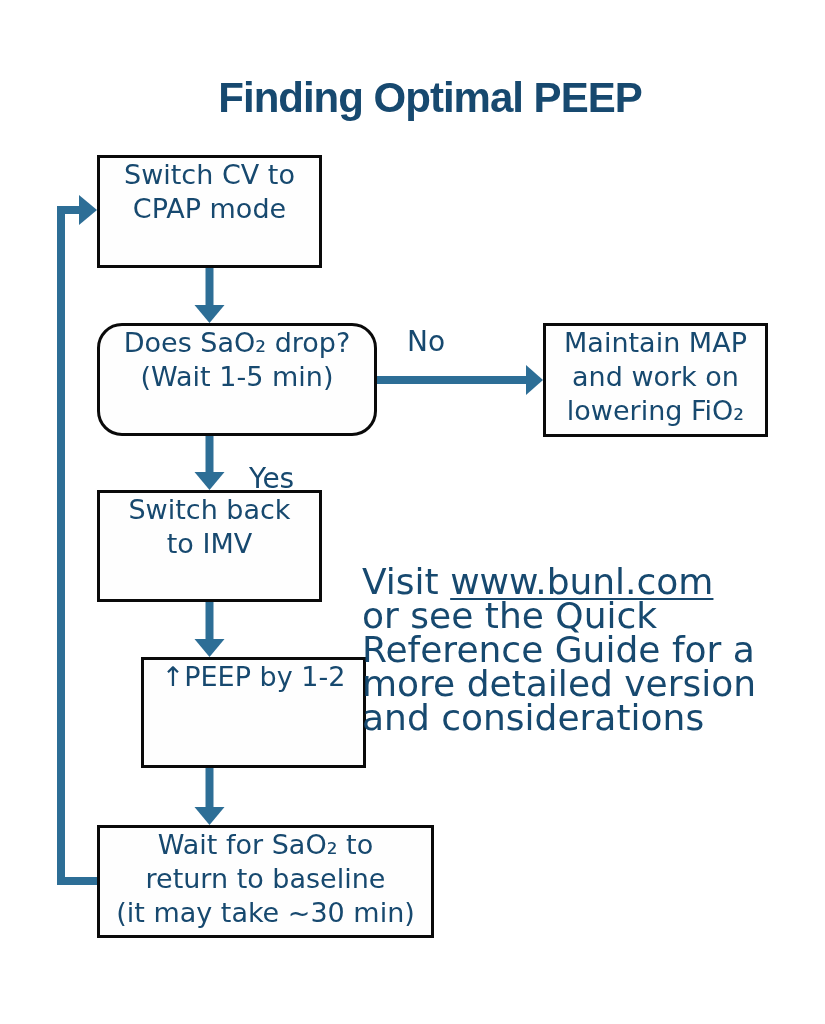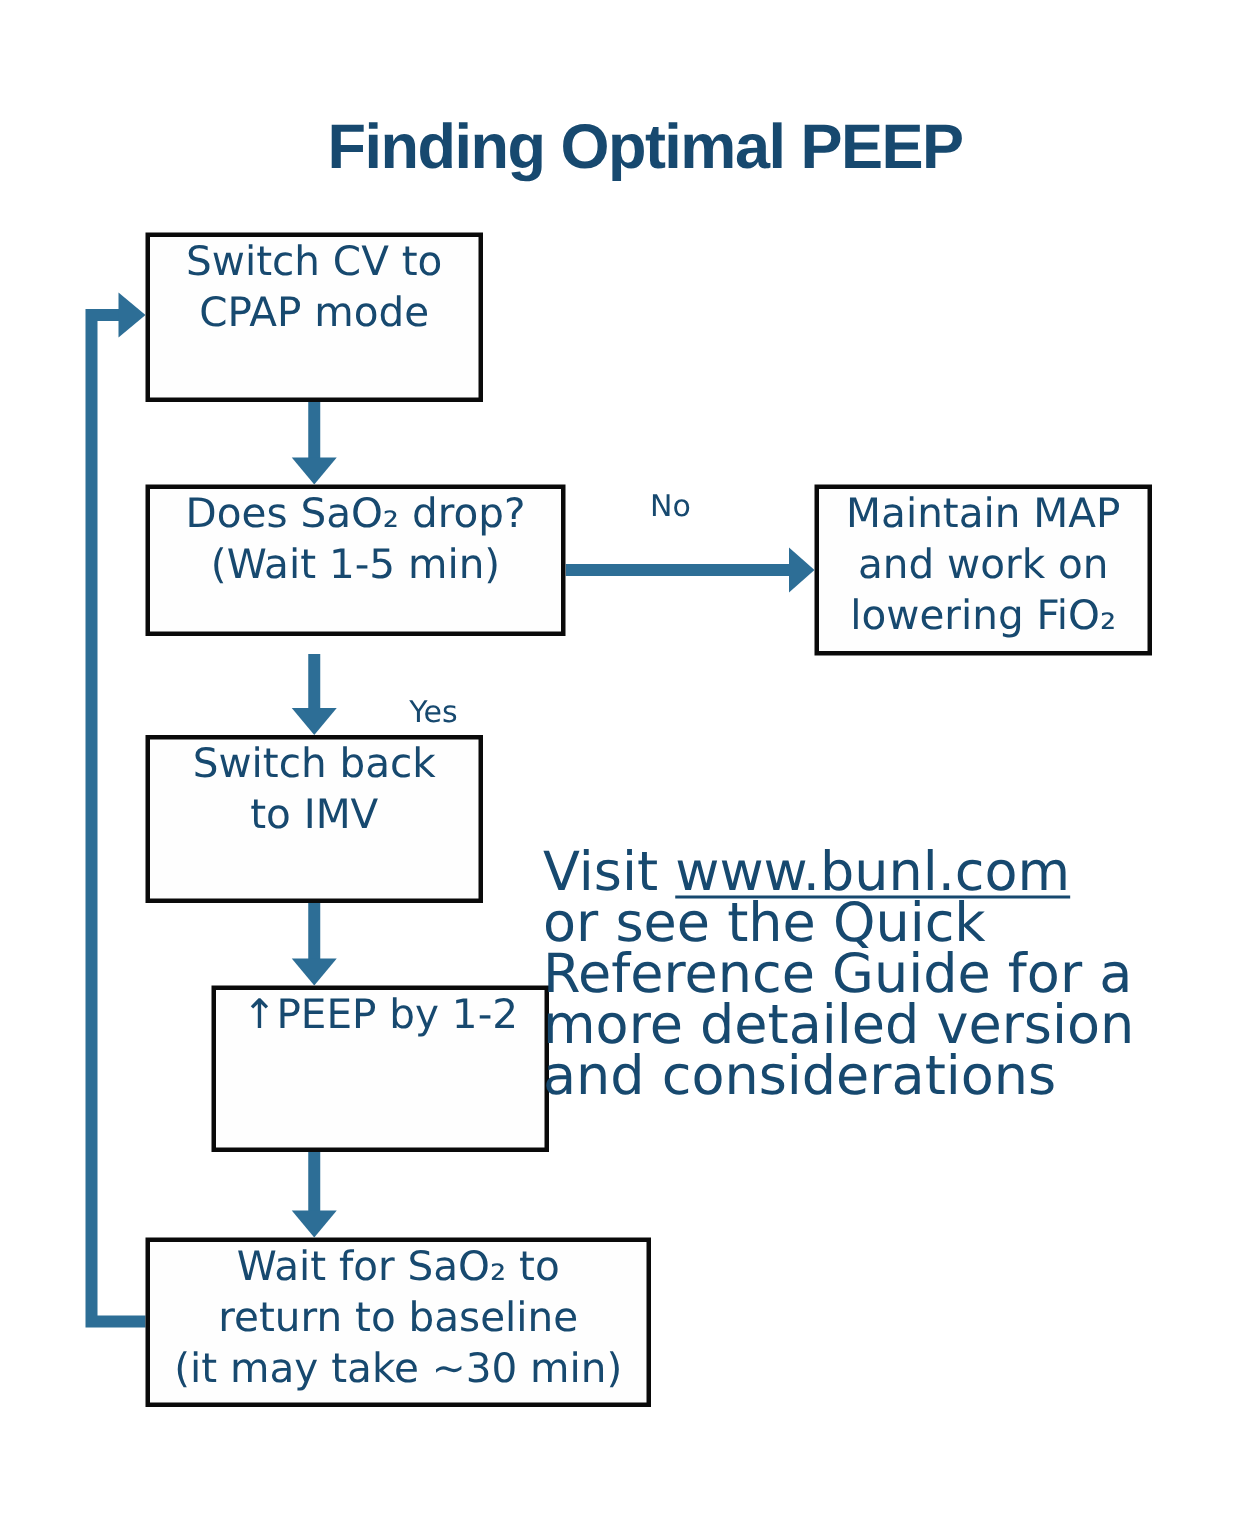--- a/index.html
+++ b/index.html
@@ -46,30 +46,29 @@
     justify-content: center;
     text-align: center;
   }
   .box-label {
     white-space: pre-line;
     font-size: 27px;
     line-height: 34px;
     color: var(--text-navy);
   }
   .b1 { left: 97px;  top: 155px; width: 225px; height: 113px; }
-  .b2 { left: 97px;  top: 323px; width: 280px; height: 101px; }
+  .b2 { left: 97px;  top: 323px; width: 280px; height: 113px; border-radius: 25px; }
   .b6 { left: 543px; top: 323px; width: 225px; height: 114px; }
   .b3 { left: 97px;  top: 490px; width: 225px; height: 112px; }
   .b4 { left: 97px;  top: 657px; width: 225px; height: 111px; margin-left: 44px; }
   .b5 { left: 97px;  top: 825px; width: 337px; height: 113px; }
   .edge-label {
     position: absolute;
     width: 80px;
-    text-align: center;
-    font-size: 20px;
+    font-size: 28px;
     color: var(--text-navy);
   }
   .edge-no  { left: 407px; top: 325px; }
   .edge-yes { left: 249px; top: 462px; }
   .note {
     position: absolute;
     left: 362px; top: 565px; width: 395px;
     font-size: 36px;
     line-height: 34px;
     color: var(--text-navy);

